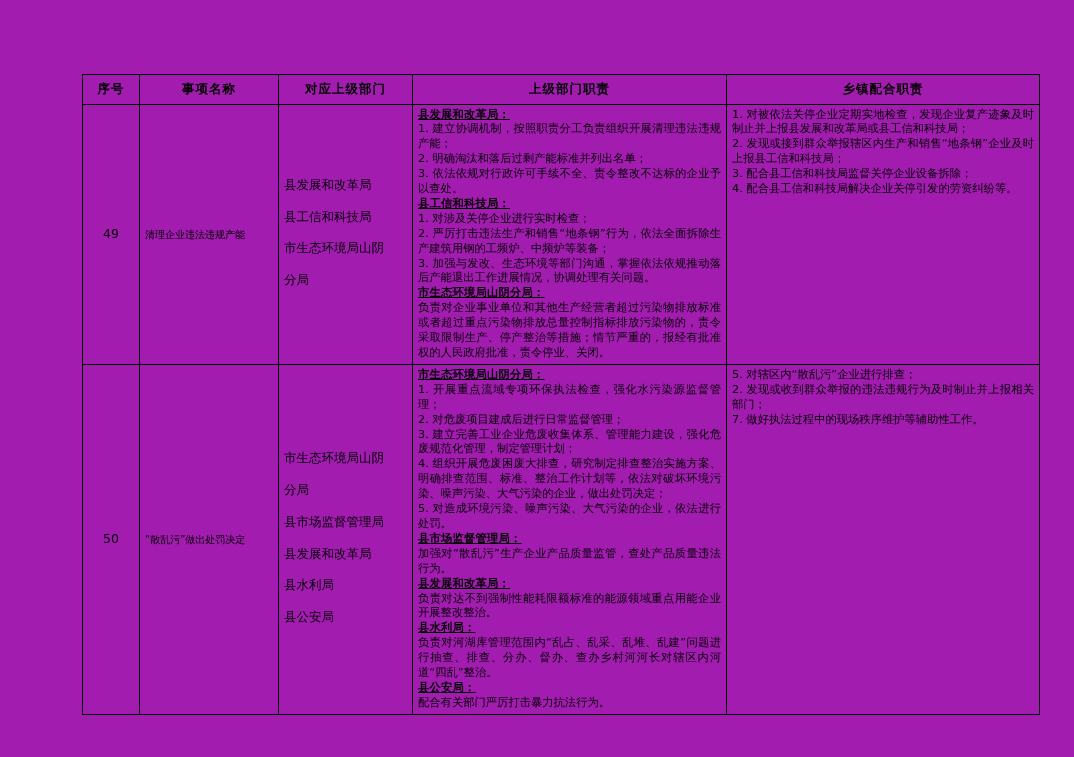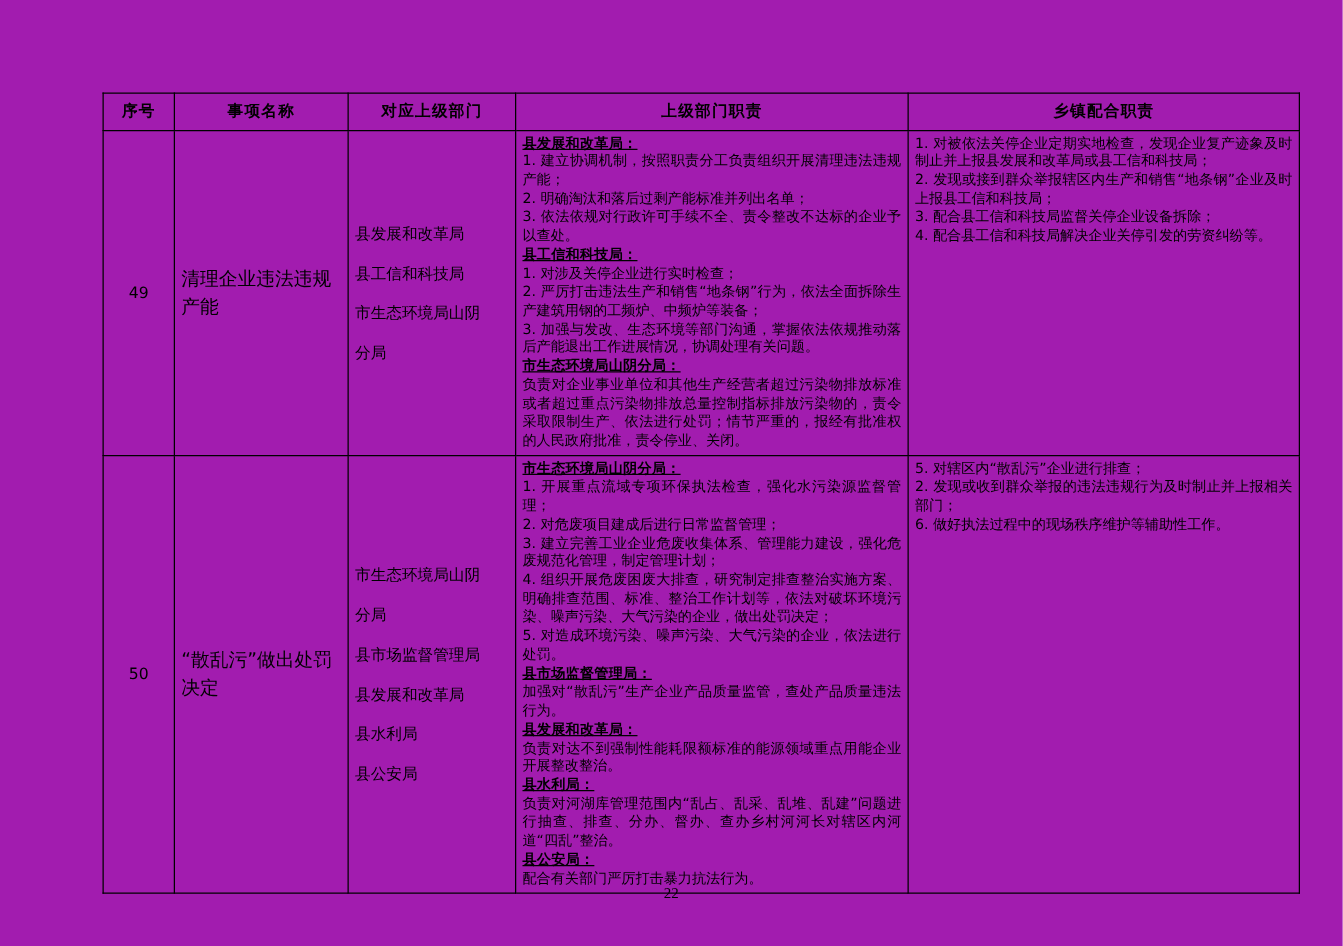--- a/index.html
+++ b/index.html
@@ -47,21 +47,21 @@
     letter-spacing: 1px;
   }
   td.col-no {
     text-align: center;
     vertical-align: middle;
     font-size: 12.5px;
     margin-top: 19px;
   }
   td.col-name {
     vertical-align: middle;
-    font-size: 15px;
+    font-size: 10px;
     line-height: 1.5;
   }
   td.col-dept {
     vertical-align: middle;
     font-size: 12.5px;
     line-height: 1.55;
   }
   .w-no { width: 48px; }
   .w-name { width: 130px; }
   .w-dept { width: 125px; }
@@ -77,21 +77,21 @@
   .blk p {
     margin: 0;
     text-align: justify;
     text-justify: inter-ideograph;
   }
   .cell-lines p {
     margin: 0;
     text-align: justify;
     text-justify: inter-ideograph;
   }
-  .dept-line { white-space: nowrap; }
+  .dept-line { white-space: nowrap; font-family: Liberation Mono, monospace; }
   .page-number {
     position: absolute;
     left: 0;
     top: 707px;
     width: 1074px;
     text-align: center;
     font-size: 12px;
     font-family: "Liberation Serif", serif;
   }
 </style>
@@ -129,21 +129,21 @@
             <p>3. 依法依规对行政许可手续不全、责令整改不达标的企业予以查处。</p>
           </div>
           <div class="blk">
             <p class="blk-title">县工信和科技局：</p>
             <p>1. 对涉及关停企业进行实时检查；</p>
             <p>2. 严厉打击违法生产和销售“地条钢”行为，依法全面拆除生产建筑用钢的工频炉、中频炉等装备；</p>
             <p>3. 加强与发改、生态环境等部门沟通，掌握依法依规推动落后产能退出工作进展情况，协调处理有关问题。</p>
           </div>
           <div class="blk">
             <p class="blk-title">市生态环境局山阴分局：</p>
-            <p>负责对企业事业单位和其他生产经营者超过污染物排放标准或者超过重点污染物排放总量控制指标排放污染物的，责令采取限制生产、依法进行处罚；情节严重的，报经有批准权的人民政府批准，责令停业、关闭。</p>
+            <p>负责对企业事业单位和其他生产经营者超过污染物排放标准或者超过重点污染物排放总量控制指标排放污染物的，责令采取限制生产、停产整治等措施；情节严重的，报经有批准权的人民政府批准，责令停业、关闭。</p>
           </div>
         </td>
         <td class="w-town cell-lines">
           <p>1. 对被依法关停企业定期实地检查，发现企业复产迹象及时制止并上报县发展和改革局或县工信和科技局；</p>
           <p>2. 发现或接到群众举报辖区内生产和销售“地条钢”企业及时上报县工信和科技局；</p>
           <p>3. 配合县工信和科技局监督关停企业设备拆除；</p>
           <p>4. 配合县工信和科技局解决企业关停引发的劳资纠纷等。</p>
         </td>
       </tr>
 
@@ -180,22 +180,21 @@
             <p>负责对河湖库管理范围内“乱占、乱采、乱堆、乱建”问题进行抽查、排查、分办、督办、查办乡村河河长对辖区内河道“四乱”整治。</p>
           </div>
           <div class="blk">
             <p class="blk-title">县公安局：</p>
             <p>配合有关部门严厉打击暴力抗法行为。</p>
           </div>
         </td>
         <td class="w-town cell-lines">
           <p>5. 对辖区内“散乱污”企业进行排查；</p>
           <p>2. 发现或收到群众举报的违法违规行为及时制止并上报相关部门；</p>
-          <p>6. 做好执法过程中的现场秩序维护等辅助性工作。</p>
+          <p>7. 做好执法过程中的现场秩序维护等辅助性工作。</p>
         </td>
       </tr>
 
     </tbody>
   </table>
 
-  <div class="page-number">22</div>
 
 </div>
 
 </body></html>

